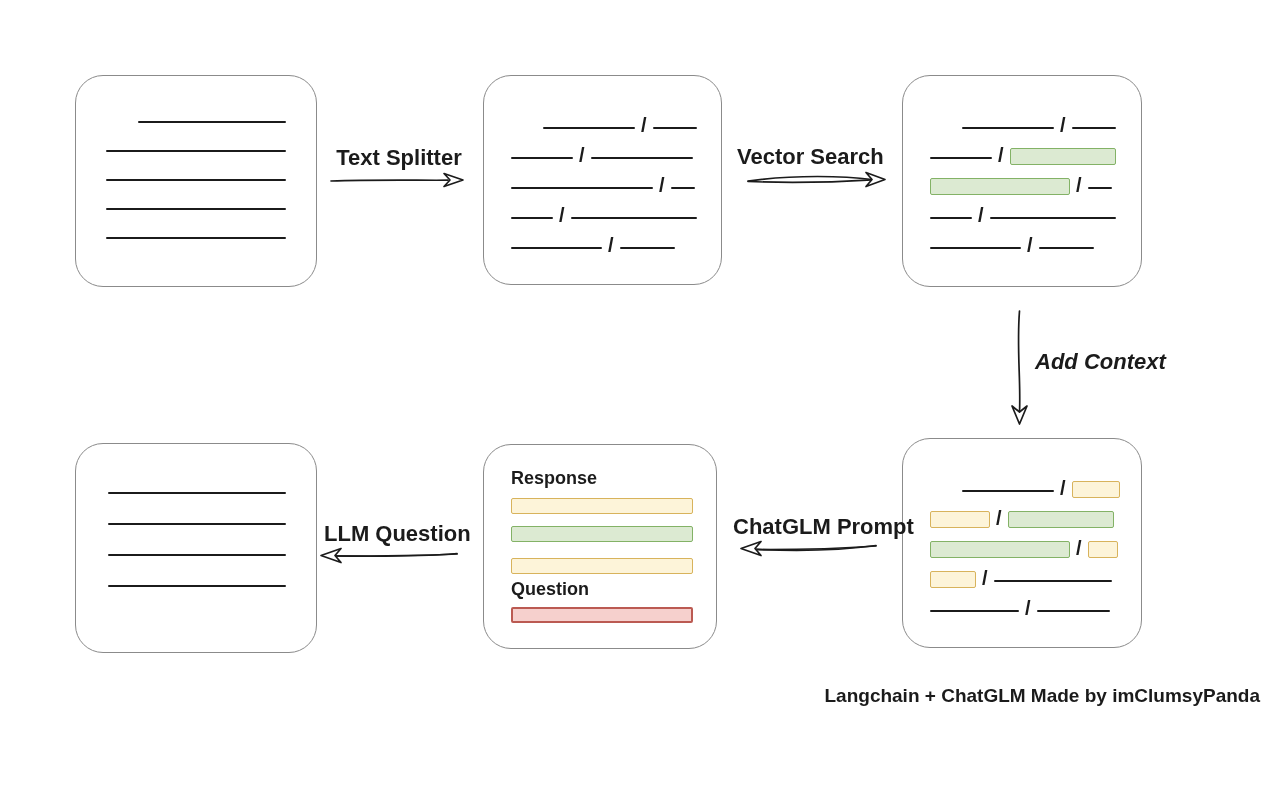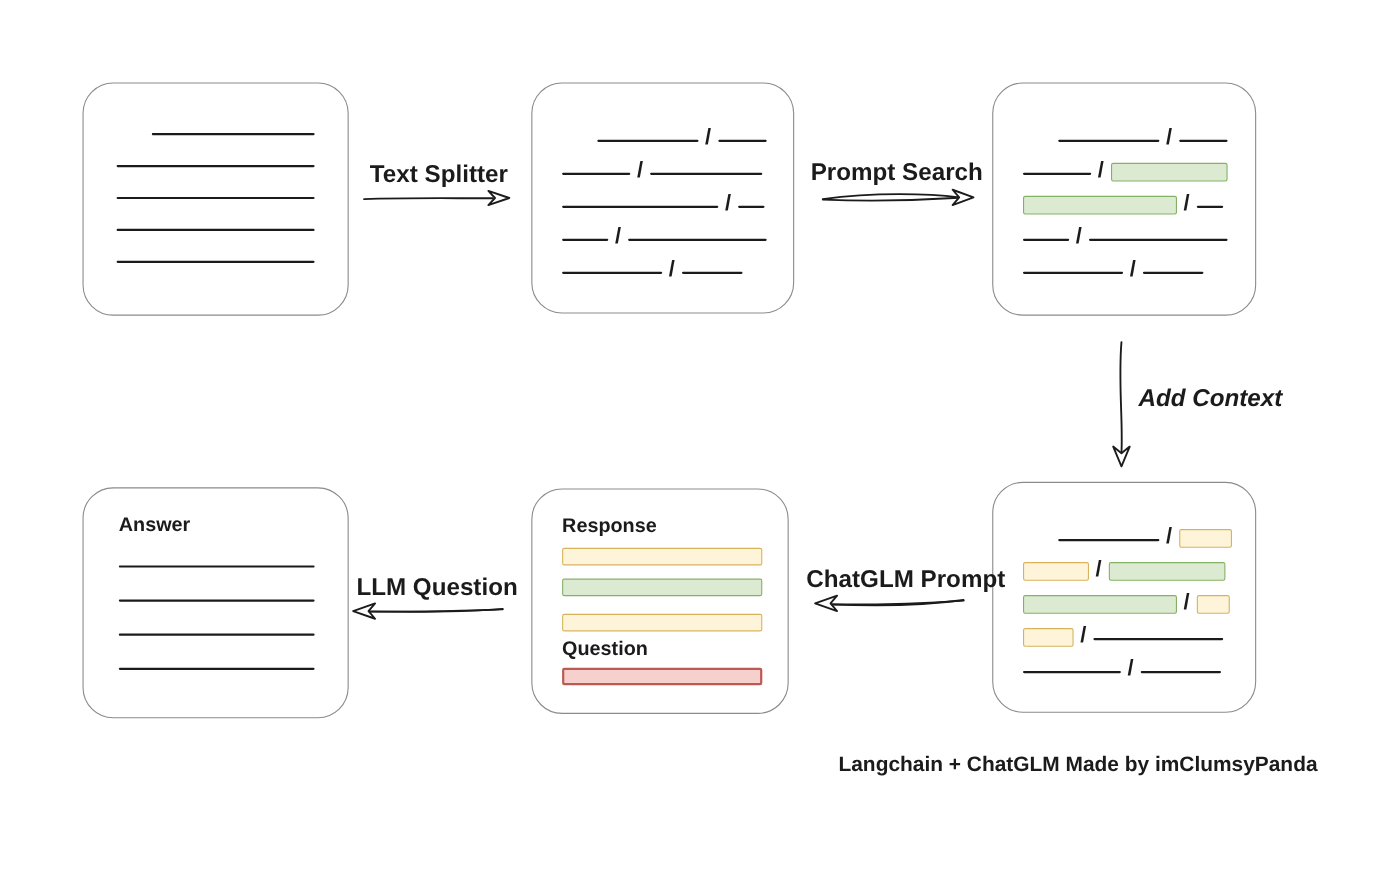--- a/index.html
+++ b/index.html
@@ -50,21 +50,21 @@
     position:absolute;font-size:22px;font-weight:600;line-height:22px;
     text-align:center;white-space:nowrap;color:var(--stroke,#1b1b1b);
   }
   #lbl-text-splitter{left:329px;top:147px;width:140px;}
   #lbl-vector-search{left:737px;top:146px;width:140px;}
   #lbl-add-context{left:1035px;top:351px;width:130px;text-align:left;font-style:italic;}
   #lbl-generate-prompt{left:733px;top:516px;width:155px;}
   #lbl-llm-response{left:324px;top:523px;width:140px;}
   .caption{
     position:absolute;left:700px;top:685px;width:560px;
-    font-size:19px;font-weight:600;text-align:center;white-space:nowrap;
+    font-size:19px;font-weight:600;text-align:right;white-space:nowrap;
     color:var(--stroke,#1b1b1b);
   }
   
   svg.arrows{position:absolute;left:0;top:0;width:1262px;height:792px;color:var(--stroke,#1b1b1b);}
   svg.arrows path{stroke:currentColor;stroke-width:1.7;fill:none;stroke-linecap:round;stroke-linejoin:round;}
   svg.arrows path.head{fill:#fff;}
 </style>
 </head>
 <body>
 
@@ -203,30 +203,29 @@
         <div class="bar green" id="bar-k2"></div>
         <div class="bar yellow" id="bar-k3"></div>
       </div>
     <div class="box-label" id="question-label">Question</div>
     <div id="question-bars">
         <div class="bar red" id="bar-q1"></div>
       </div>
   </div>
 
   <div class="box" id="box-answer">
-    <div class="box-label">Answer</div>
     <div class="lines">
         <div class="doc-line" style="margin-left: 0px; width: 178px;"></div>
         <div class="doc-line" style="margin-left: 0px; width: 178px;"></div>
         <div class="doc-line" style="margin-left: 0px; width: 178px;"></div>
         <div class="doc-line" style="margin-left: 0px; width: 178px;"></div>
       </div>
   </div>
 
   <div class="arrow-label" id="lbl-text-splitter">Text Splitter</div>
-  <div class="arrow-label" id="lbl-vector-search">Prompt Search</div>
+  <div class="arrow-label" id="lbl-vector-search">Vector Search</div>
   <div class="arrow-label" id="lbl-add-context">Add Context</div>
   <div class="arrow-label" id="lbl-generate-prompt">ChatGLM Prompt</div>
   <div class="arrow-label" id="lbl-llm-response">LLM Question</div>
 
   <div class="caption">Langchain + ChatGLM Made by imClumsyPanda</div>
 
 </div>
 
 </body></html>

